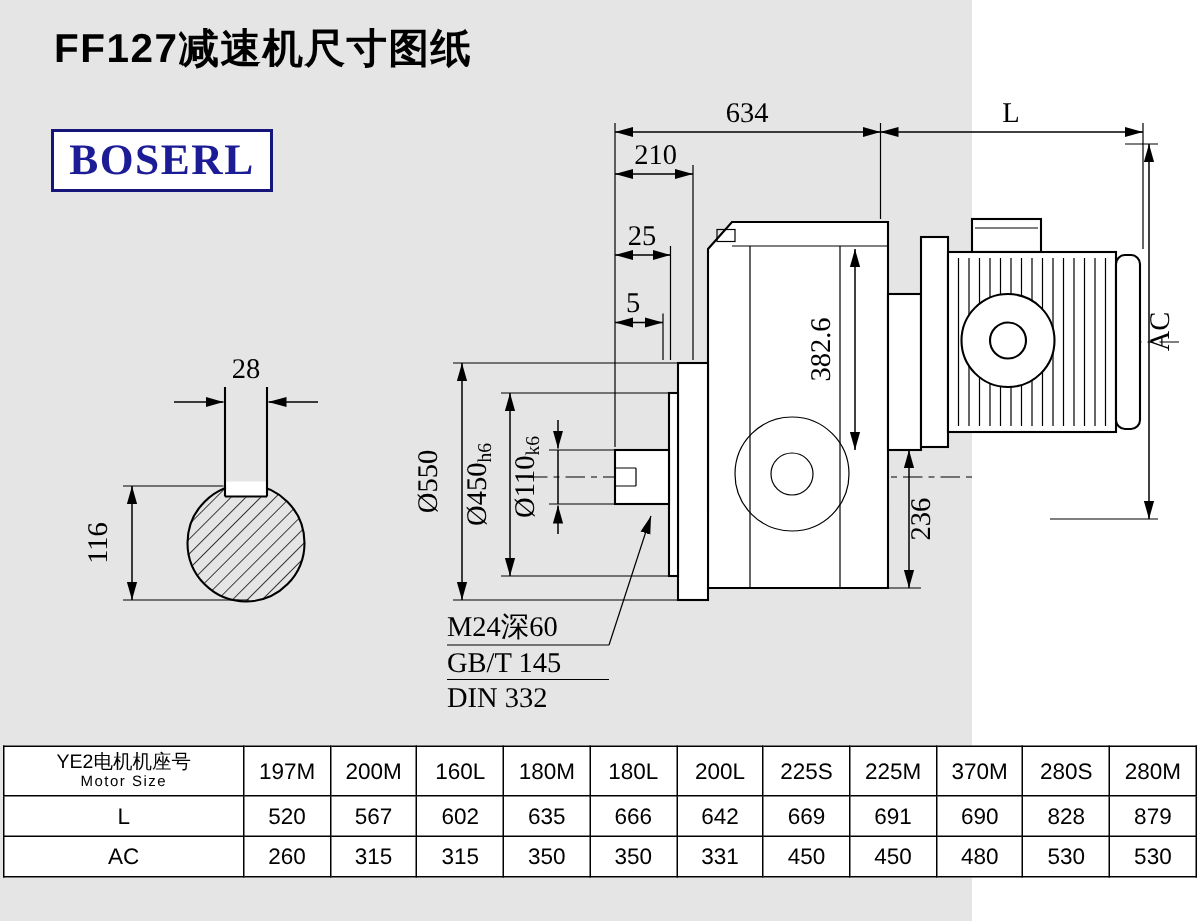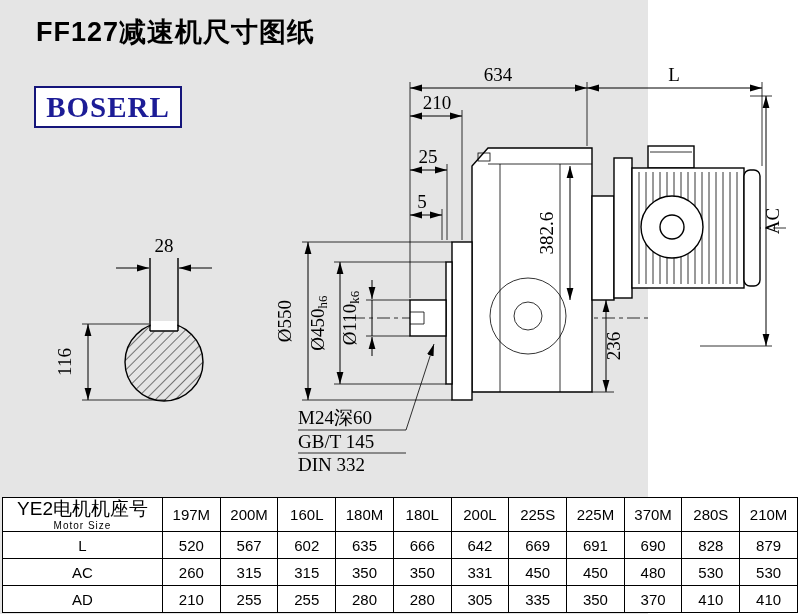--- a/index.html
+++ b/index.html
@@ -20,21 +20,21 @@
   .drawing .c { stroke:#000; fill:none; stroke-width:0.8; stroke-dasharray:13 4 4 4; }
   .drawing .w { fill:#fff; }
   .drawing text { font-family:"Liberation Serif",serif; font-size:19px; fill:#000; }
   .drawing .sub { font-size:13px; }
 
   table.size-table { position:absolute; left:2px; top:497px; width:796px; border-collapse:collapse; table-layout:fixed; background:#fff; }
   .size-table th, .size-table td { border:1px solid #000; text-align:center; color:#000; font-weight:normal; padding:0; }
   .size-table thead th { height:33px; font-size:15px; }
   .size-table tbody th, .size-table tbody td { height:27px; font-size:15px; }
   .size-table .label-col { width:160px; }
-  .size-table .label-col div { line-height:1.15; font-size:19px; }
+  .size-table .label-col div { line-height:1.15; font-size:13px; }
   .size-table .label-col .en { font-size:10px; letter-spacing:1px; }
 </style>
 </head>
 <body>
 
 <div class="page">
 
   <h1 class="title">FF127减速机尺寸图纸</h1>
 
   <div class="logo">
@@ -156,21 +156,21 @@
       <th>197M</th>
           <th>200M</th>
           <th>160L</th>
           <th>180M</th>
           <th>180L</th>
           <th>200L</th>
           <th>225S</th>
           <th>225M</th>
           <th>370M</th>
           <th>280S</th>
-          <th>210M</th>
+          <th>280M</th>
         </tr>
     </thead>
     <tbody id="table-body">
         <tr>
           <th>L</th>
           <td>520</td>
           <td>567</td>
           <td>602</td>
           <td>635</td>
           <td>666</td>
@@ -188,30 +188,16 @@
           <td>315</td>
           <td>350</td>
           <td>350</td>
           <td>331</td>
           <td>450</td>
           <td>450</td>
           <td>480</td>
           <td>530</td>
           <td>530</td>
         </tr>
-        <tr>
-          <th>AD</th>
-          <td>210</td>
-          <td>255</td>
-          <td>255</td>
-          <td>280</td>
-          <td>280</td>
-          <td>305</td>
-          <td>335</td>
-          <td>350</td>
-          <td>370</td>
-          <td>410</td>
-          <td>410</td>
-        </tr>
       </tbody>
   </table>
 
 </div>
 
 </body></html>

